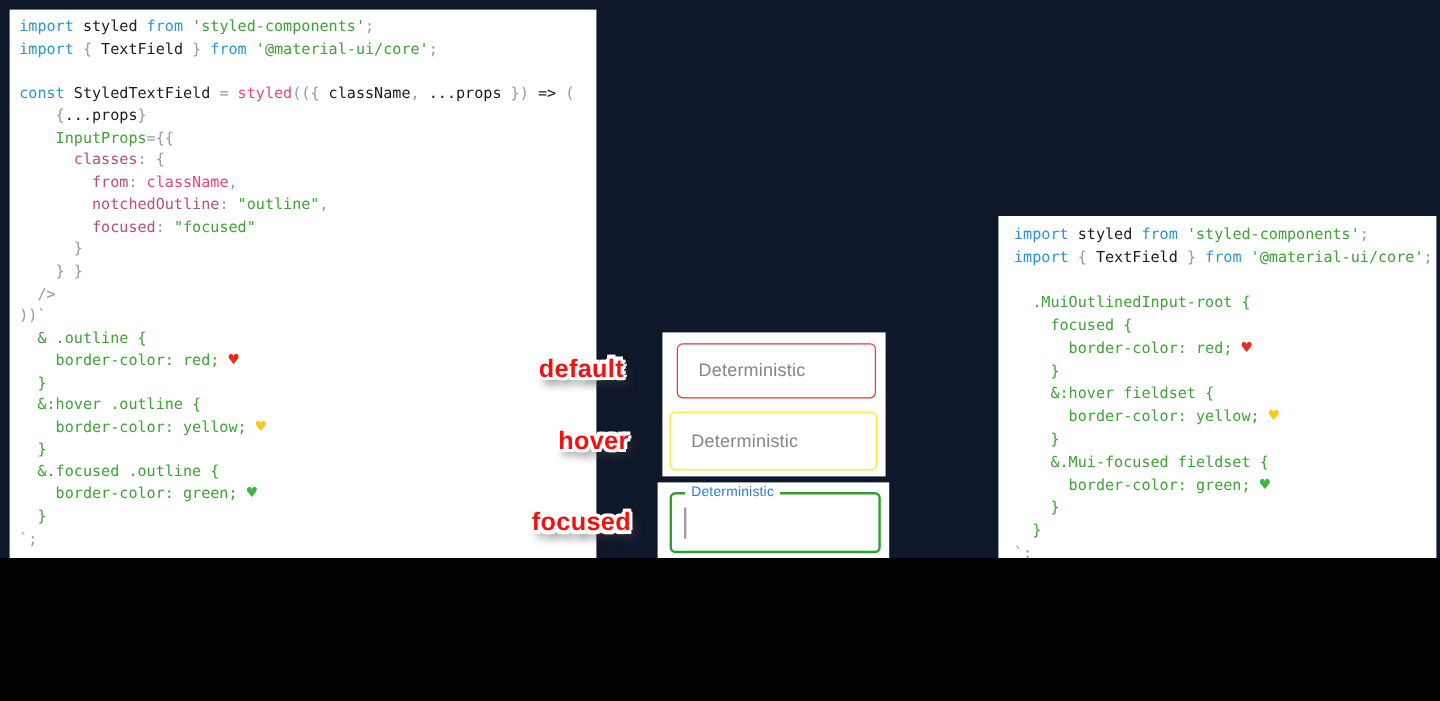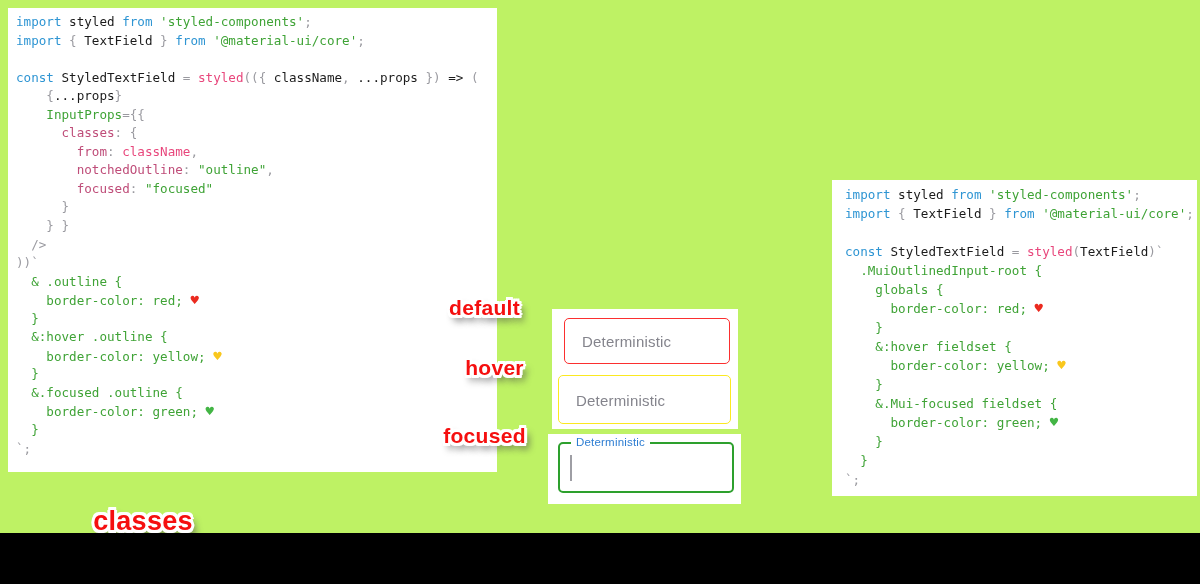--- a/index.html
+++ b/index.html
@@ -1,37 +1,37 @@
 <!DOCTYPE html>
 <html style="--c-kw: #2e95d3; --c-id: #1b1b1b; --c-p: #9a9aa0; --c-str: #3fa336; --c-pk: #e8477c; --c-ky: #bf4d79; --c-heart-red: #eb2a1f; --c-heart-yellow: #f9c71d; --c-heart-green: #43b545; --c-accent: #f50f0f; --b-default: #fb2f2f; --b-hover: #fbe921; --b-focused: #2da02d; --c-focus-label: #2d7dd2;"><head>
 <meta charset="utf-8">
 <style>
   html,body{margin:0;padding:0;background:#000;}
-  #canvas{position:relative;width:1200px;height:533px;background:#bef264;overflow:hidden;
+  #canvas{position:relative;width:1200px;height:465px;background:#0f172a;overflow:hidden;
           font-family:"Liberation Sans",sans-serif;}
 
   
   .code-panel{position:absolute;background:#ffffff;box-sizing:border-box;}
   #panel-left{left:8px;top:8px;width:489px;height:464px;padding:5px 0 0 8px;}
   #panel-right{left:832px;top:180px;width:365px;height:316px;padding:5px 0 0 13px;}
   .code-line{white-space:pre;font-family:"DejaVu Sans Mono","Liberation Mono",monospace;
              font-size:12.6px;line-height:18.55px;height:18.55px;color:#1b1b1b;}
   #panel-right .code-line{line-height:19px;height:19px;}
   .t-kw{color:var(--c-kw);}
   .t-id{color:var(--c-id);}
   .t-p{color:var(--c-p);}
   .t-str{color:var(--c-str);}
   .t-pk{color:var(--c-pk);}
   .t-ky{color:var(--c-ky);}
   .t-hr{color:var(--c-heart-red);font-size:14px;}
   .t-hy{color:var(--c-heart-yellow);font-size:14px;}
   .t-hg{color:var(--c-heart-green);font-size:14px;}
 
   
-  .shot{position:absolute;background:#fff;margin-top:32px;}
+  .shot{position:absolute;background:#fff;}
   #shot-a{left:552px;top:277px;width:186px;height:120px;}
   #shot-b{left:548px;top:402px;width:193px;height:70px;}
 
   .tf{position:absolute;box-sizing:border-box;border-radius:5px;background:#fff;}
   #tf-default{left:12px;top:9px;width:166px;height:46px;border:1.5px solid var(--b-default);}
   #tf-hover{left:6px;top:66px;width:173px;height:49px;border:1.5px solid var(--b-hover);}
   #tf-focused{left:10px;top:8px;width:176px;height:51px;border:2px solid var(--b-focused);}
   .tf-label{position:absolute;left:17px;top:50%;transform:translateY(-50%);
             font-size:15px;color:#84848c;letter-spacing:.2px;}
   .tf-legend{position:absolute;left:11px;top:-8px;background:#fff;padding:0 5px;
@@ -82,23 +82,22 @@
       <div class="code-line"><span class="t-str">  &amp;.focused .outline {</span></div>
       <div class="code-line"><span class="t-str">    border-color: green; </span><span class="t-hg">♥</span></div>
       <div class="code-line"><span class="t-str">  }</span></div>
       <div class="code-line"><span class="t-p">`;</span></div>
     </div>
 
   <div id="panel-right" class="code-panel">
       <div class="code-line"><span class="t-kw">import</span><span class="t-id"> styled </span><span class="t-kw">from</span><span class="t-str"> 'styled-components'</span><span class="t-p">;</span></div>
       <div class="code-line"><span class="t-kw">import</span><span class="t-p"> { </span><span class="t-id">TextField</span><span class="t-p"> } </span><span class="t-kw">from</span><span class="t-str"> '@material-ui/core'</span><span class="t-p">;</span></div>
       <div class="code-line">&nbsp;</div>
-      <div class="code-line"><span class="t-kw">const</span><span class="t-id"> StyledTextField </span><span class="t-p">= </span><span class="t-pk">styled</span><span class="t-p">(</span><span class="t-id">TextField</span><span class="t-p">)`</span></div>
       <div class="code-line"><span class="t-str">  .MuiOutlinedInput-root {</span></div>
-      <div class="code-line"><span class="t-str">    globals {</span></div>
+      <div class="code-line"><span class="t-str">    focused {</span></div>
       <div class="code-line"><span class="t-str">      border-color: red; </span><span class="t-hr">♥</span></div>
       <div class="code-line"><span class="t-str">    }</span></div>
       <div class="code-line"><span class="t-str">    &amp;:hover fieldset {</span></div>
       <div class="code-line"><span class="t-str">      border-color: yellow; </span><span class="t-hy">♥</span></div>
       <div class="code-line"><span class="t-str">    }</span></div>
       <div class="code-line"><span class="t-str">    &amp;.Mui-focused fieldset {</span></div>
       <div class="code-line"><span class="t-str">      border-color: green; </span><span class="t-hg">♥</span></div>
       <div class="code-line"><span class="t-str">    }</span></div>
       <div class="code-line"><span class="t-str">  }</span></div>
       <div class="code-line"><span class="t-p">`;</span></div>

